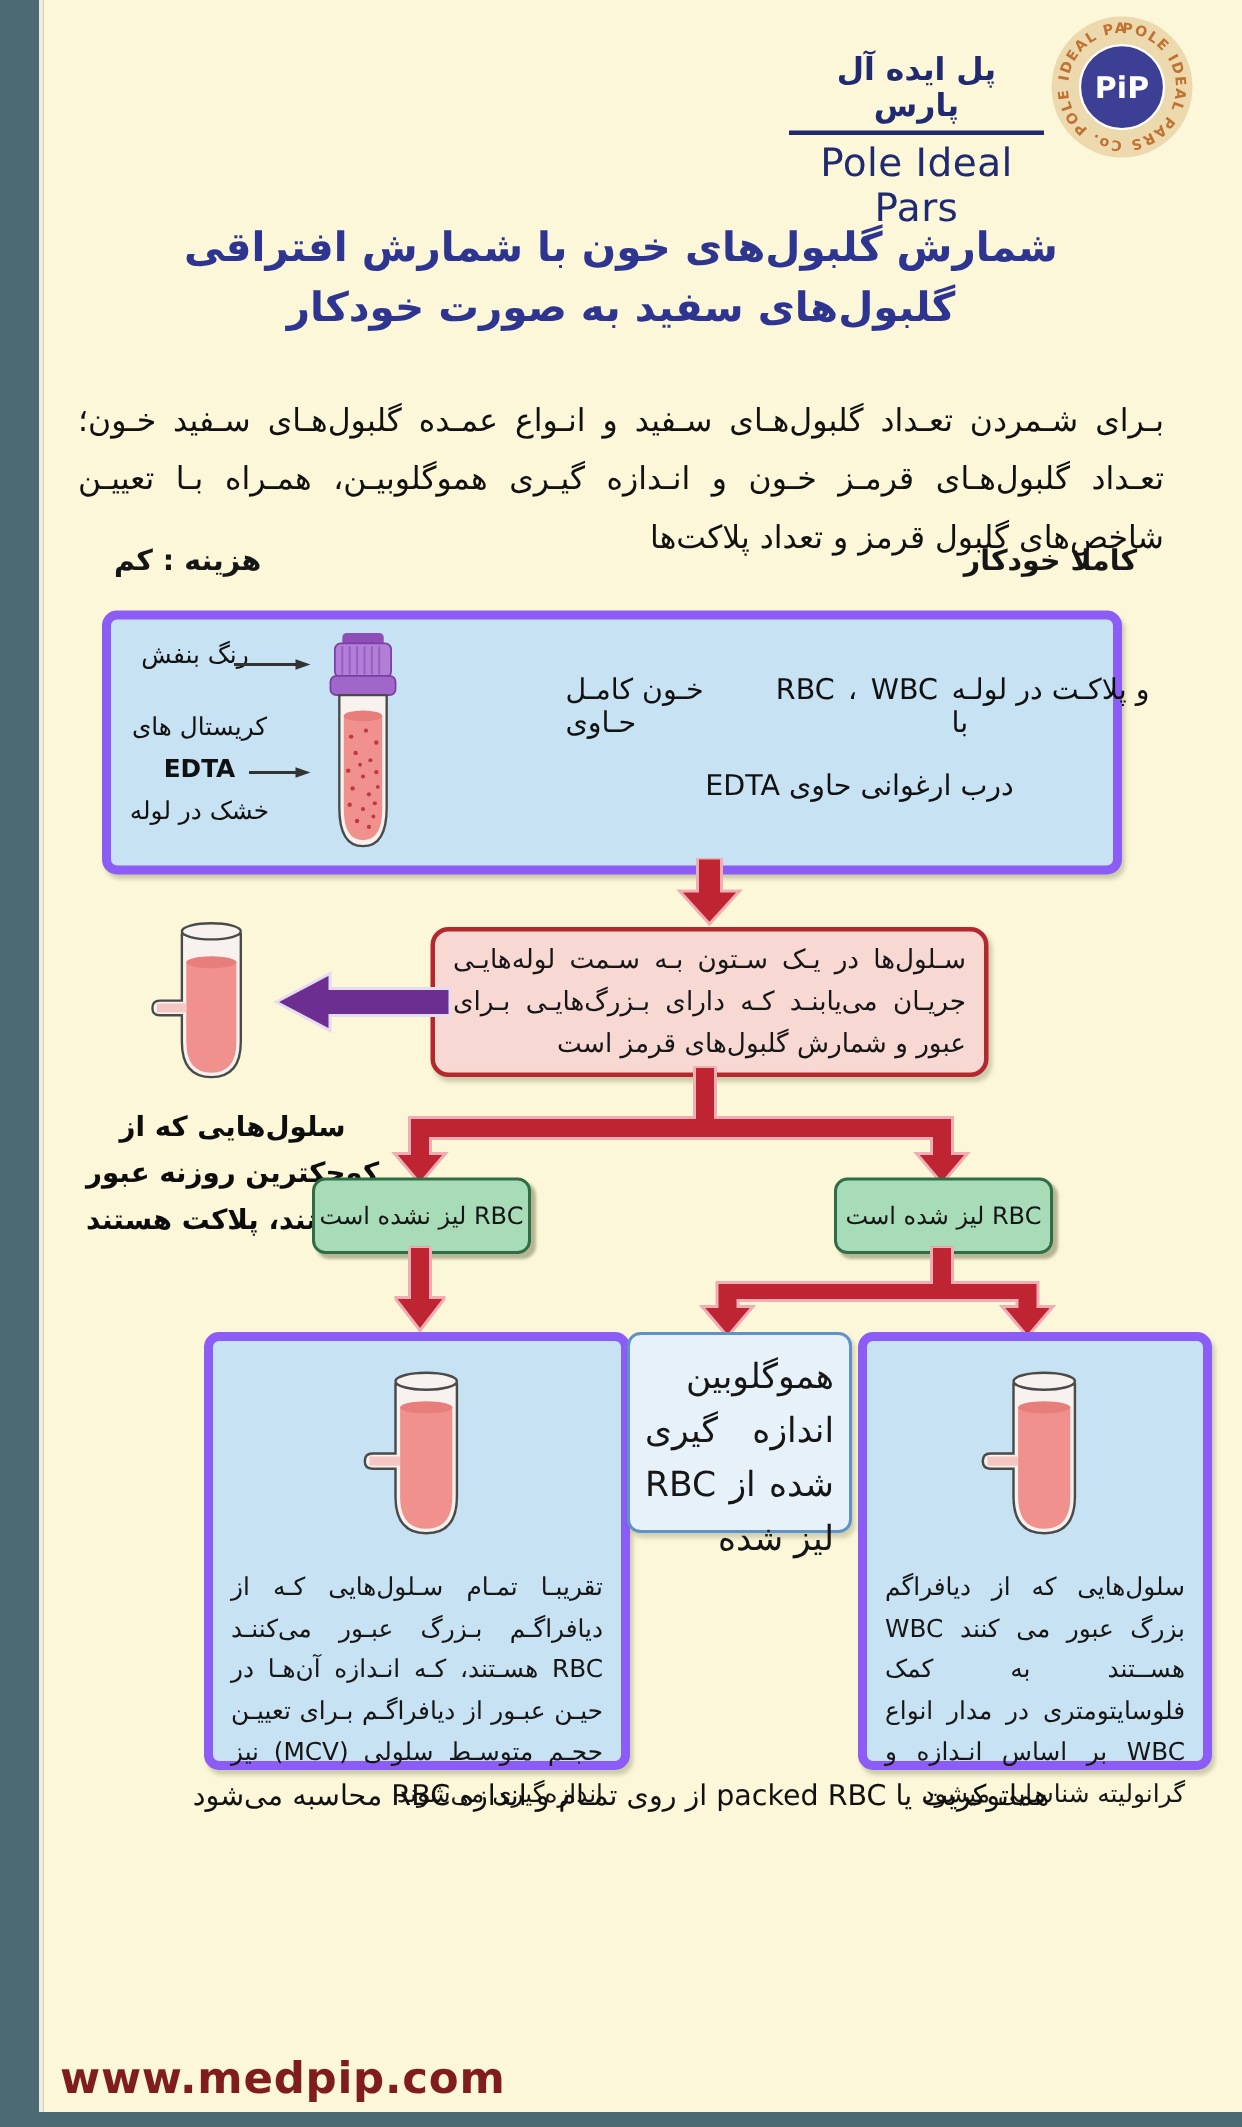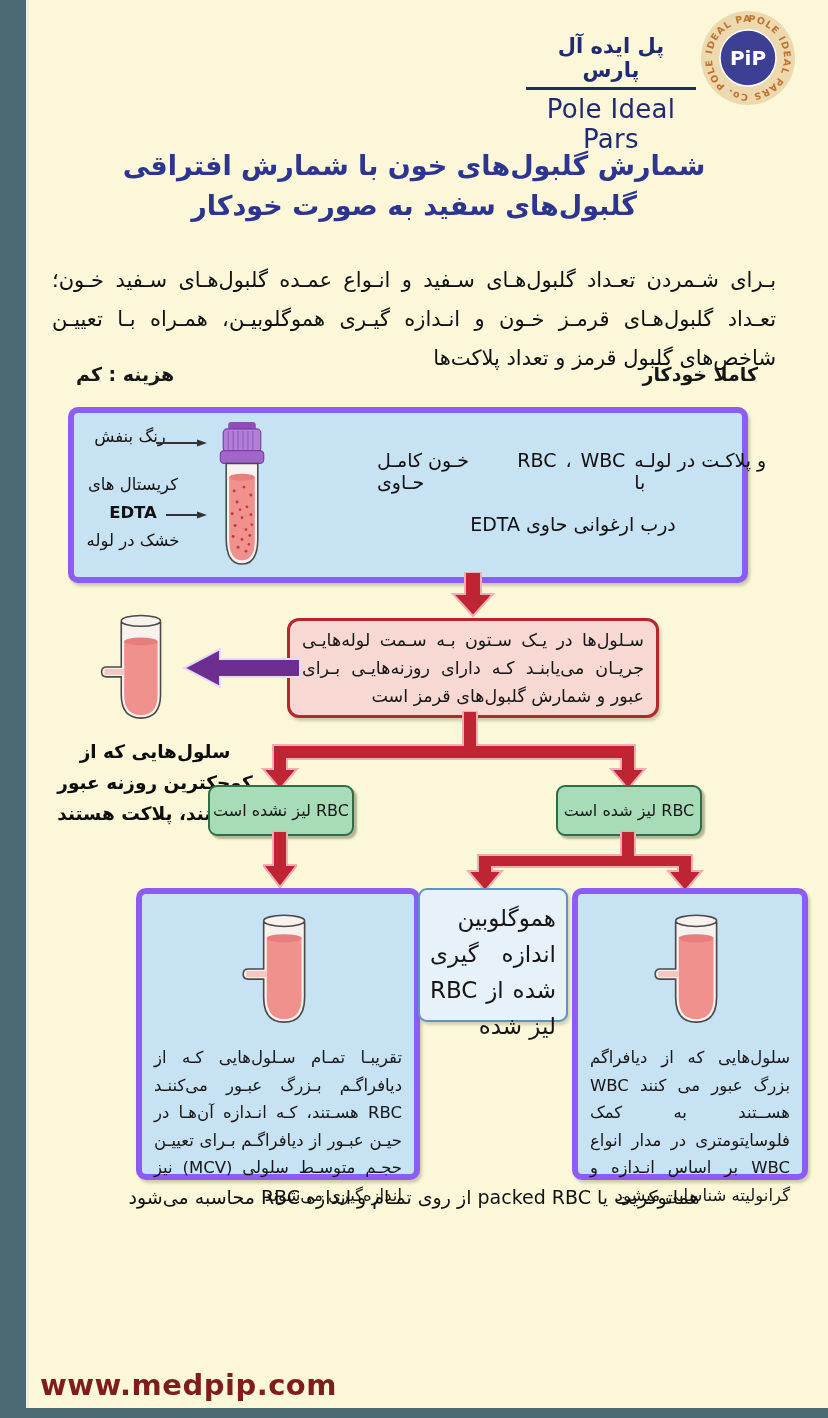--- a/index.html
+++ b/index.html
@@ -146,21 +146,21 @@
       </div>
       <div class="tb-line2">درب ارغوانی حاوی  EDTA</div>
     </div>
   </section>
 
   <svg class="arrow-abs" style="left:448px;top:572px;" width="50" height="46" viewBox="0 0 50 46">
     <path d="M17,0 H33 V22 H45 L25,44 L5,22 H17 Z" fill="#bf2433" stroke="#f0aeb2" stroke-width="2"></path>
   </svg>
 
   <section class="pinkbox">
-    <p>سـلول‌ها در یـک سـتون بـه سـمت لوله‌هایـی جریـان می‌یابنـد کـه دارای روزنه‌هایـی بـرای عبور و شمارش گلبول‌های قرمز است</p>
+    <p>سـلول‌ها در یـک سـتون بـه سـمت لوله‌هایـی جریـان می‌یابنـد کـه دارای بـزرگ‌هایـی بـرای عبور و شمارش گلبول‌های قرمز است</p>
   </section>
 
   <svg class="arrow-abs" style="left:182px;top:646px;" width="120" height="44" viewBox="0 0 120 44">
     <path d="M2,22 L38,3 V13 H118 V31 H38 V41 Z" fill="#6c2e91" stroke="#e6dcef" stroke-width="2"></path>
   </svg>
 
   <svg class="arrow-abs" style="left:93px;top:614px;" width="84" height="110" viewBox="0 0 84 112">
     <path d="M28,9 V54 H13 Q8,54 8,59 Q8,64 13,64 H28 V82 Q28,106 48,106 Q68,106 68,82 V9 Z" fill="#f8f2ee" stroke="#4a4a4a" stroke-width="1.6"></path>
     <path d="M31,28 V82 Q31,103 48,103 Q65,103 65,82 V28 Z" fill="#f1918d"></path>
     <rect x="11" y="56" width="20" height="6" fill="#f4c7c3"></rect>

